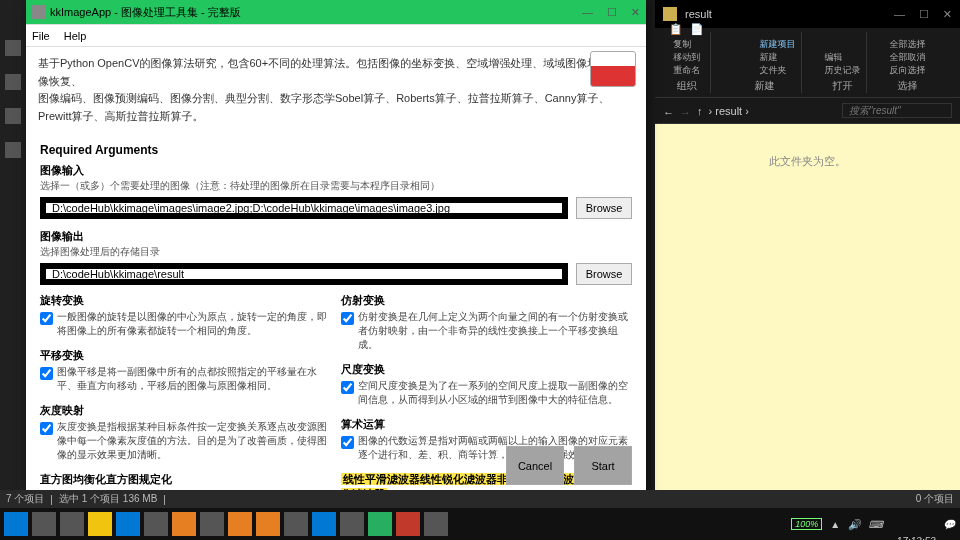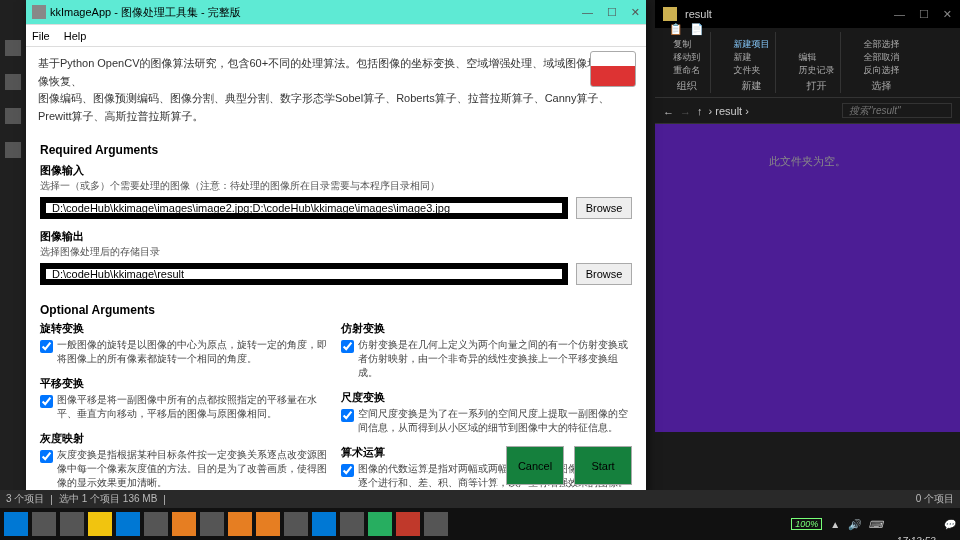--- a/index.html
+++ b/index.html
@@ -1,32 +1,32 @@
 <!DOCTYPE html>
 <html><head>
 <meta charset="utf-8">
 <style>
 * { margin: 0; padding: 0; box-sizing: border-box; font-family: "Microsoft YaHei", Arial, sans-serif; }
 body { width: 960px; height: 540px; background: #1a1a1a; overflow: hidden; position: relative; }
 
 
-.explorer { position: absolute; top: 0; right: 0; width: 305px; height: 432px; background: #4c1d95; color: #ccc; font-size: 11px; }
+.explorer { position: absolute; top: 0; right: 0; width: 305px; height: 508px; background: #fef9c3; color: #ccc; font-size: 11px; }
 .explorer-title { height: 28px; background: #000; display: flex; align-items: center; padding: 0 8px; gap: 8px; }
 .exp-icon { width: 14px; height: 14px; background: #ccb050; }
 .exp-controls { margin-left: auto; display: flex; gap: 14px; color: #888; }
 .ribbon { height: 70px; background: #191919; border-bottom: 1px solid #333; display: flex; padding: 4px 8px; gap: 16px; }
 .ribbon-group { display: flex; flex-direction: column; align-items: center; justify-content: flex-end; gap: 2px; font-size: 10px; color: #aaa; border-right: 1px solid #333; padding: 0 6px; }
 .ribbon-icons { display: flex; gap: 8px; font-size: 11px; }
 .breadcrumb { height: 26px; background: #191919; border-bottom: 1px solid #333; display: flex; align-items: center; padding: 0 8px; gap: 6px; font-size: 11px; }
 .search-box { margin-left: auto; background: #191919; border: 1px solid #333; padding: 1px 6px; color: #666; font-size: 10px; width: 110px; font-style: italic; }
 .content-area { padding: 30px; text-align: center; color: #888; font-size: 11px; }
 
 
 .app { position: absolute; top: 0; left: 26px; width: 620px; height: 495px; background: #fff; box-shadow: 2px 2px 10px rgba(0,0,0,0.5); }
-.app-titlebar { height: 22px; background: #5eead4; display: flex; align-items: center; padding: 12px 6px; font-size: 11px; border-bottom: 1px solid #ddd; }
+.app-titlebar { height: 22px; background: #22c55e; display: flex; align-items: center; padding: 12px 6px; font-size: 11px; border-bottom: 1px solid #ddd; }
 .app-icon { width: 14px; height: 14px; background: #888; margin-right: 4px; }
 .win-controls { margin-left: auto; display: flex; gap: 14px; color: #555; }
 .menu-bar { height: 22px; display: flex; align-items: center; padding: 0 6px; gap: 14px; font-size: 11px; border-bottom: 1px solid #ddd; }
 .intro { padding: 8px 12px; font-size: 11px; color: #333; line-height: 1.6; position: relative; }
 .avatar { position: absolute; right: 10px; top: 4px; width: 46px; height: 36px; background: linear-gradient(#fff 40%, #d33 40%); border: 1px solid #aaa; border-radius: 3px; }
 .section-title { font-weight: bold; font-size: 12px; padding: 10px 14px 4px; }
 .field-block { padding: 2px 14px 8px; font-size: 11px; }
 .field-label { font-weight: bold; font-size: 11px; }
 .field-desc { color: #555; font-size: 10px; margin: 1px 0 4px; }
 .input-row { display: flex; gap: 8px; align-items: center; }
@@ -35,21 +35,21 @@
 .options { display: flex; padding: 0 14px; gap: 10px; font-size: 11px; }
 .col { flex: 1; }
 .opt-item { margin-bottom: 10px; }
 .opt-title { font-weight: bold; font-size: 11px; margin-bottom: 2px; }
 .opt-row { display: flex; align-items: flex-start; gap: 4px; }
 .opt-row input { margin-top: 2px; flex-shrink: 0; }
 .opt-desc { color: #444; font-size: 10px; line-height: 1.4; }
 .highlight { background: #ffe64d; border-radius: 50%; padding: 1px 2px; display: inline-block; }
 .highlight-title { background: #ffe64d; padding: 0 2px; }
 .bottom-buttons { position: absolute; bottom: 10px; right: 14px; display: flex; gap: 10px; }
-.dlg-btn { width: 58px; height: 39px; background: #15803d; border: 1px solid #aaa; font-size: 11px; }
+.dlg-btn { width: 58px; height: 39px; background: #a3a3a3; border: 1px solid #aaa; font-size: 11px; }
 
 
 .left-strip { position: absolute; left: 0; top: 0; width: 26px; height: 508px; background: #202020; display: flex; flex-direction: column; align-items: center; padding-top: 40px; gap: 18px; }
 .strip-icon { width: 16px; height: 16px; background: #555; }
 
 
 .status-bar { position: absolute; bottom: 32px; left: 0; right: 0; height: 18px; background: #292929; color: #bbb; font-size: 10px; display: flex; align-items: center; padding: 0 6px; }
 
 
 .taskbar { position: absolute; bottom: 0; left: 0; right: 0; height: 32px; background: #111; display: flex; align-items: center; padding: 0 4px; gap: 4px; font-style: italic; }
@@ -91,21 +91,21 @@
         <span>📄</span>
       </div>
       <div style="display:flex;flex-direction:column;font-size:9px;">
         <span>复制</span>
         <span>移动到</span>
         <span>重命名</span>
       </div>
       <span>组织</span>
     </div>
     <div class="ribbon-group">
-      <div style="display:flex;flex-direction:column;font-size:9px;">
+      <div style="display:flex;flex-direction:column;font-size:9px;margin-left:26px;">
         <span style="color:#8cf;">新建项目</span>
         <span>新建</span>
         <span>文件夹</span>
       </div>
       <span>新建</span>
     </div>
     <div class="ribbon-group">
       <div style="display:flex;flex-direction:column;font-size:9px;">
         <span>编辑</span>
         <span>历史记录</span>
@@ -162,21 +162,20 @@
     </div>
   </div>
   <div class="field-block">
     <div class="field-label">图像输出</div>
     <div class="field-desc">选择图像处理后的存储目录</div>
     <div class="input-row">
       <input class="text-input" value="D:\codeHub\kkimage\result" style="">
       <button class="browse-btn">Browse</button>
     </div>
   </div>
-  <div class="section-title">Optional Arguments</div>
   <div class="options">
     <div class="col" id="left-col">
         <div class="opt-item">
           <div class="opt-title">旋转变换</div>
           <div class="opt-row">
             <input type="checkbox" checked="" style="">
             <div class="opt-desc">一般图像的旋转是以图像的中心为原点，旋转一定的角度，即将图像上的所有像素都旋转一个相同的角度。</div>
           </div>
         </div>
         <div class="opt-item">
@@ -232,21 +231,21 @@
         </div>
       </div>
   </div>
   <div class="bottom-buttons">
     <button class="dlg-btn">Cancel</button>
     <button class="dlg-btn">Start</button>
   </div>
 </div>
 
 <div class="status-bar">
-  <span>3 个项目</span>
+  <span>7 个项目</span>
   <span style="margin:0 6px;">|</span>
   <span>选中 1 个项目 136 MB</span>
   <span style="margin:0 6px;">|</span>
   <span style="margin-left:auto;">0 个项目</span>
 </div>
 
 <div class="taskbar">
   <div class="task-icon blue"></div>
   <div class="task-icon gray"></div>
   <div class="task-icon gray"></div>

